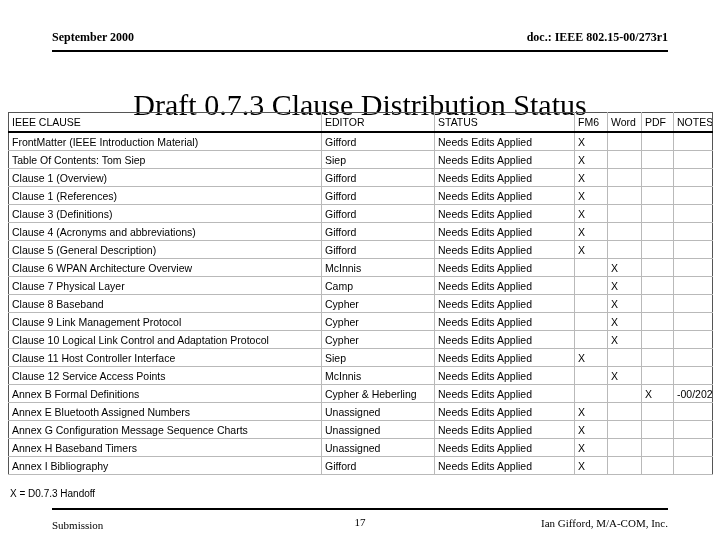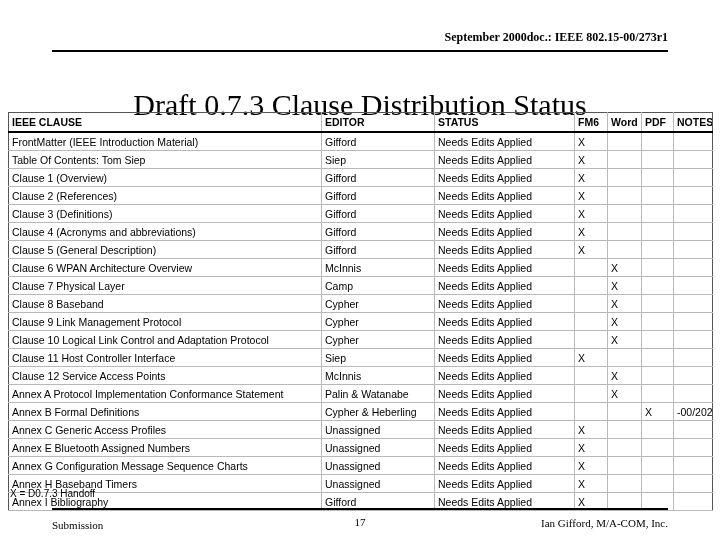--- a/index.html
+++ b/index.html
@@ -22,21 +22,21 @@
     right: 52px;
     top: 30px;
     height: 20px;
     font-family: "Liberation Serif", serif;
     font-weight: bold;
     font-size: 12px;
     color: #000;
     border-bottom: 2.5px solid #000;
     display: flex;
     align-items: flex-start;
-    justify-content: flex-end;
+    justify-content: space-between;
   }
   .slide-header .hdr-left { white-space: nowrap; }
   .slide-header .hdr-right { white-space: nowrap; }
 
   
   .slide-title {
     position: absolute;
     left: 0;
     right: 0;
     top: 89px;
@@ -69,21 +69,21 @@
     padding: 0 3px;
     height: 17px;
     line-height: 16px;
     text-align: left;
     vertical-align: middle;
     overflow: hidden;
     white-space: nowrap;
     font-weight: normal;
   }
   table.dist thead th {
-    font-weight: bold;
+    font-weight: normal;
     border-bottom: 2px solid #000;
     border-top: 1.5px solid #555;
     height: 18px;
   }
   table.dist thead th.first,
   table.dist tbody td.first {
     border-left: 1.5px solid #555;
   }
   table.dist thead th.last,
   table.dist tbody td.last {
@@ -184,21 +184,21 @@
         <tr>
           <td class="first">Clause 1 (Overview)</td>
           <td>Gifford</td>
           <td>Needs Edits Applied</td>
           <td class="mark">X</td>
           <td class="mark"></td>
           <td class="mark"></td>
           <td class="last"></td>
         </tr>
         <tr>
-          <td class="first">Clause 2 (References)</td>
+          <td class="first">Clause 1 (References)</td>
           <td>Gifford</td>
           <td>Needs Edits Applied</td>
           <td class="mark">X</td>
           <td class="mark"></td>
           <td class="mark"></td>
           <td class="last"></td>
         </tr>
         <tr class="rule-above">
           <td class="first">Clause 3 (Definitions)</td>
           <td>Gifford</td>
@@ -283,45 +283,27 @@
         <tr>
           <td class="first">Clause 12 Service Access Points</td>
           <td>McInnis</td>
           <td>Needs Edits Applied</td>
           <td class="mark"></td>
           <td class="mark">X</td>
           <td class="mark"></td>
           <td class="last"></td>
         </tr>
         <tr>
-          <td class="first">Annex A Protocol Implementation Conformance Statement</td>
-          <td>Palin &amp; Watanabe</td>
-          <td>Needs Edits Applied</td>
-          <td class="mark"></td>
-          <td class="mark">X</td>
-          <td class="mark"></td>
-          <td class="last"></td>
-        </tr>
-        <tr>
           <td class="first">Annex B Formal Definitions</td>
           <td>Cypher &amp; Heberling</td>
           <td>Needs Edits Applied</td>
           <td class="mark"></td>
           <td class="mark"></td>
           <td class="mark">X</td>
           <td class="last">-00/202r1</td>
-        </tr>
-        <tr>
-          <td class="first">Annex C Generic Access Profiles</td>
-          <td>Unassigned</td>
-          <td>Needs Edits Applied</td>
-          <td class="mark">X</td>
-          <td class="mark"></td>
-          <td class="mark"></td>
-          <td class="last"></td>
         </tr>
         <tr>
           <td class="first">Annex E Bluetooth Assigned Numbers</td>
           <td>Unassigned</td>
           <td>Needs Edits Applied</td>
           <td class="mark">X</td>
           <td class="mark"></td>
           <td class="mark"></td>
           <td class="last"></td>
         </tr>

